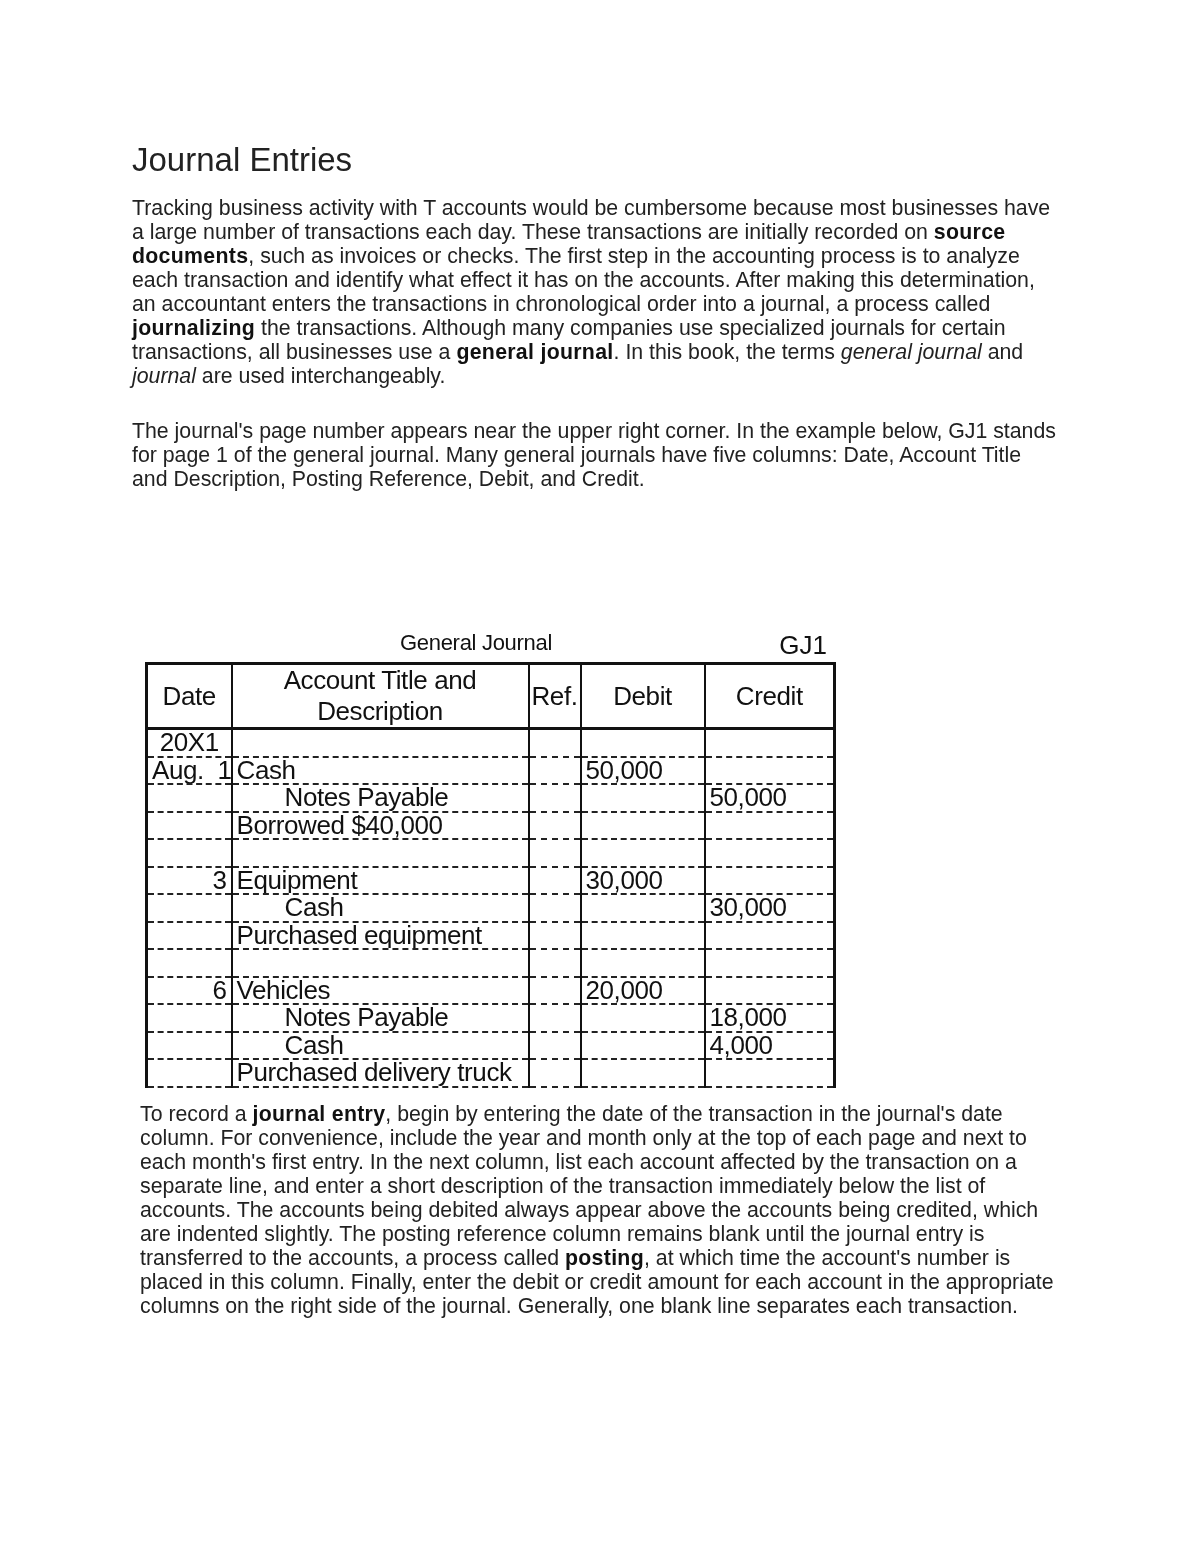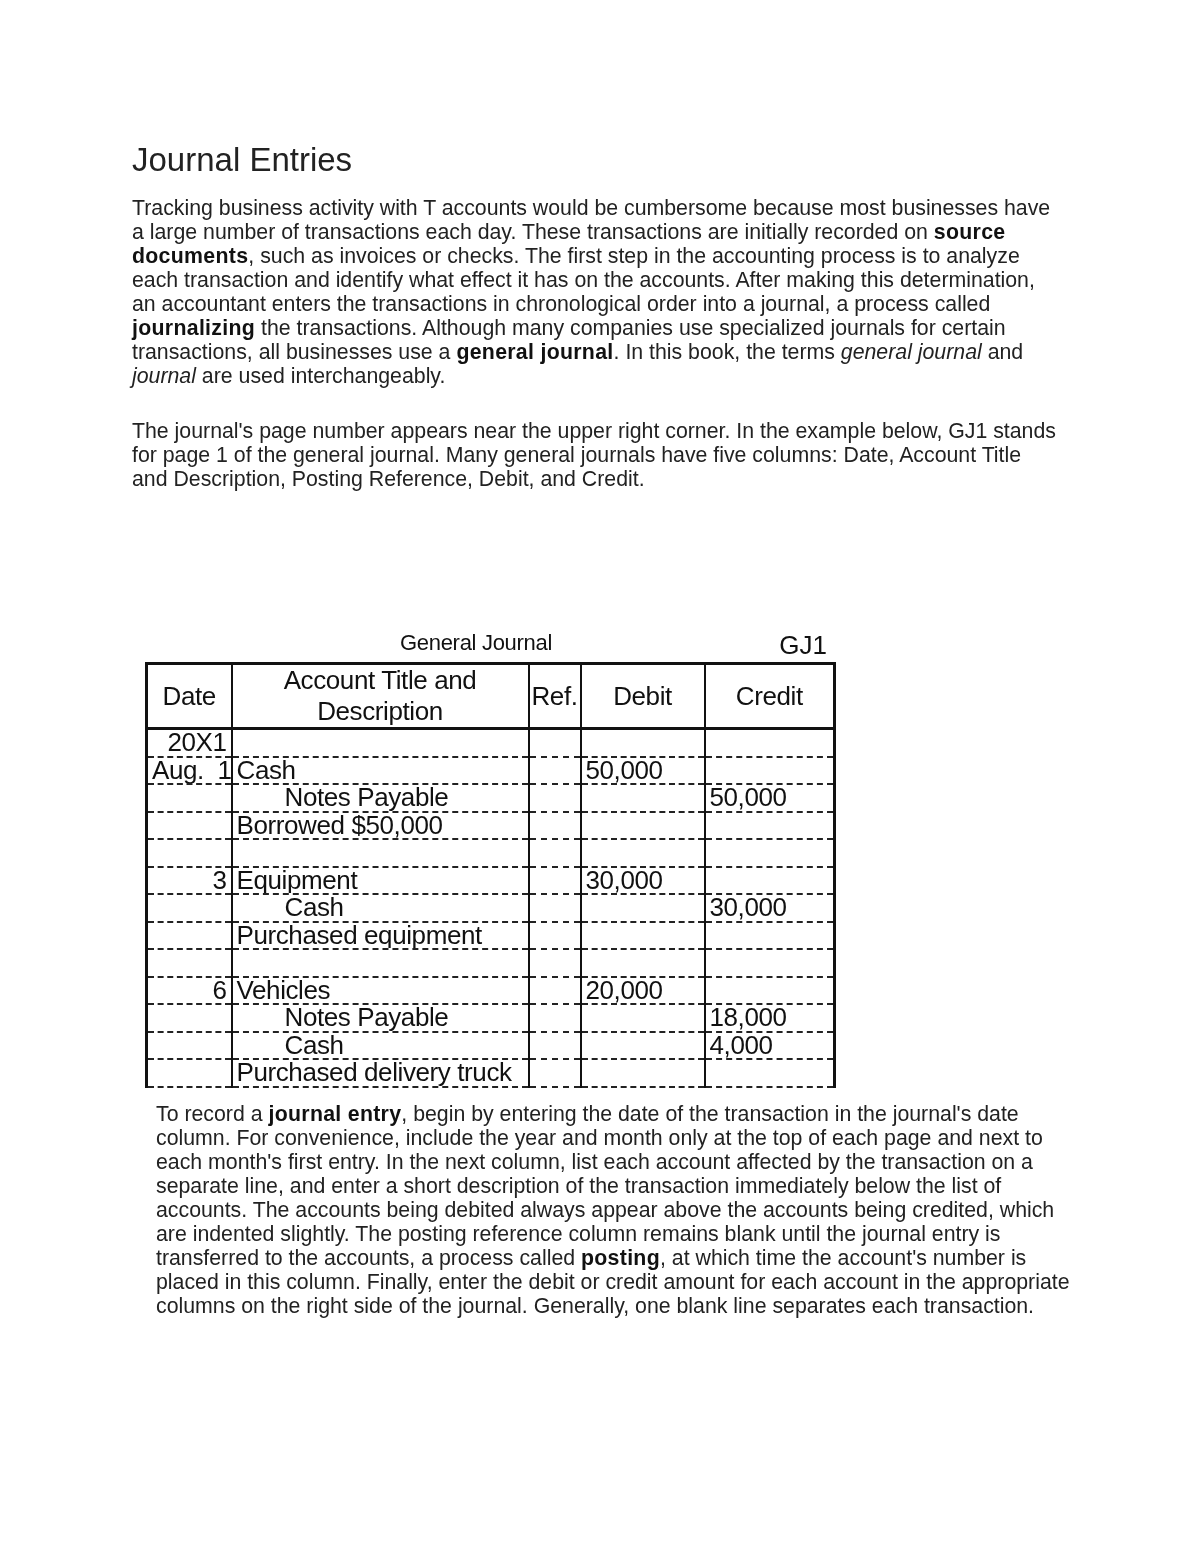--- a/index.html
+++ b/index.html
@@ -23,21 +23,21 @@
   table.journal col.c-ref { width: 52px; }
   table.journal col.c-deb { width: 124px; }
   table.journal col.c-cre { width: 130px; }
   table.journal th { font-weight: normal; height: 34px; border-bottom: 3px solid #111; border-left: 2px solid #111; text-align: center; padding: 0; }
   table.journal th:first-child { border-left: none; }
   table.journal td { height: 25.5px; padding: 0 4px; border-left: 2px solid #111; border-bottom: 2px dashed #222; white-space: nowrap; overflow: hidden; line-height: 25px; }
   table.journal td:first-child { border-left: none; text-align: right; }
   table.journal td.num { text-align: left; padding-right: 10px; }
   table.journal td.indent { padding-left: 52px; }
   table.journal td.center { text-align: center; }
-  .bottom-para { position: absolute; left: 156px; top: 1102px; width: 930px; }
+  .bottom-para { position: absolute; left: 140px; top: 1102px; width: 930px; }
 </style>
 </head>
 <body>
 
 <div class="page">
   <h1>Journal Entries</h1>
   <p id="para1"><span>Tracking business activity with T accounts would be cumbersome because most businesses have a large number of transactions each day. These transactions are initially recorded on </span><b>source documents</b><span>, such as invoices or checks. The first step in the accounting process is to analyze each transaction and identify what effect it has on the accounts. After making this determination, an accountant enters the transactions in chronological order into a journal, a process called </span><b>journalizing</b><span> the transactions. Although many companies use specialized journals for certain transactions, all businesses use a </span><b>general journal</b><span>. In this book, the terms </span><i>general journal</i><span> and </span><i>journal</i><span> are used interchangeably.</span></p>
   <p id="para2" class="gap"><span>The journal's page number appears near the upper right corner. In the example below, GJ1 stands for page 1 of the general journal. Many general journals have five columns: Date, Account Title and Description, Posting Reference, Debit, and Credit.</span></p>
 </div>
 
@@ -58,21 +58,21 @@
       <tr>
         <th>Date</th>
         <th>Account Title and Description</th>
         <th>Ref.</th>
         <th>Debit</th>
         <th>Credit</th>
       </tr>
     </thead>
     <tbody id="journal-body">
         <tr>
-          <td style="white-space: pre; ">20X1</td>
+          <td style="white-space: pre; text-align: center;">20X1</td>
           <td></td>
           <td class="center"></td>
           <td class="num"></td>
           <td class="num"></td>
         </tr>
         <tr>
           <td style="white-space: pre;">Aug.  1</td>
           <td>Cash</td>
           <td class="center"></td>
           <td class="num">50,000</td>
@@ -80,21 +80,21 @@
         </tr>
         <tr>
           <td style="white-space: pre;"></td>
           <td class="indent">Notes Payable</td>
           <td class="center"></td>
           <td class="num"></td>
           <td class="num">50,000</td>
         </tr>
         <tr>
           <td style="white-space: pre;"></td>
-          <td>Borrowed $50,000</td>
+          <td>Borrowed $40,000</td>
           <td class="center"></td>
           <td class="num"></td>
           <td class="num"></td>
         </tr>
         <tr>
           <td style="white-space: pre;"></td>
           <td></td>
           <td class="center"></td>
           <td class="num"></td>
           <td class="num"></td>

